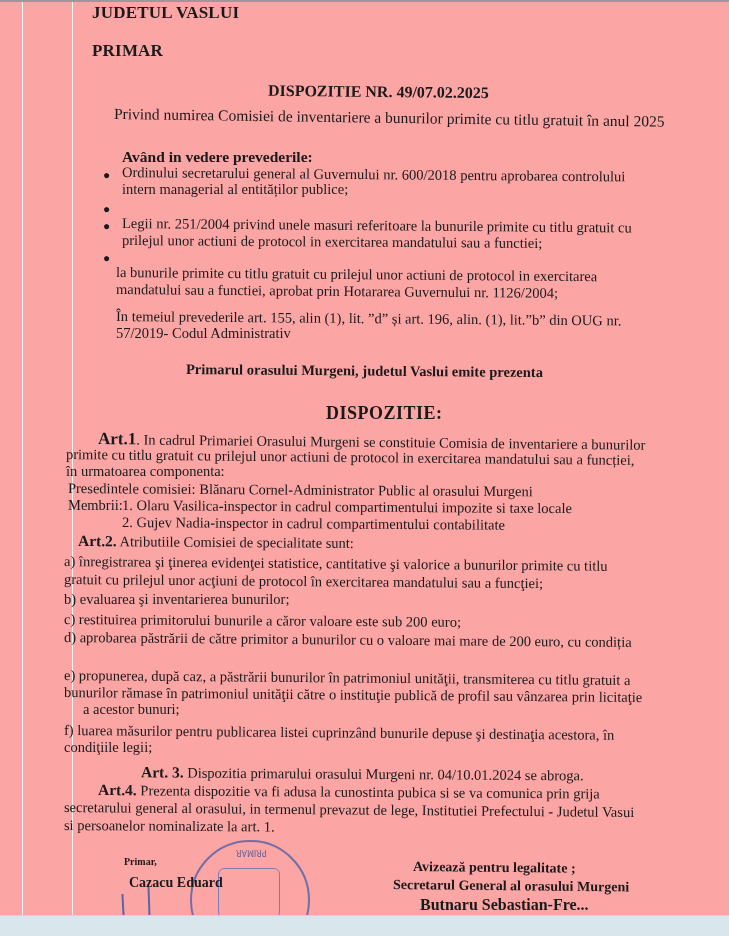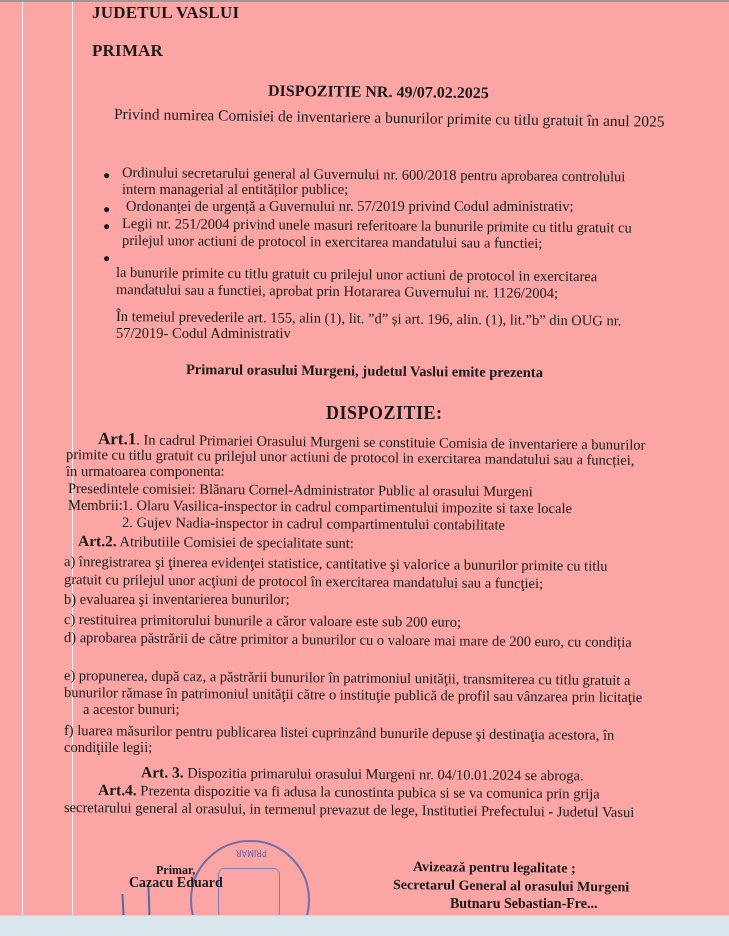--- a/index.html
+++ b/index.html
@@ -48,27 +48,27 @@
 <div class="page">
   <div class="faint-col1"></div>
   <div class="faint-col2"></div>
 
   <div class="t hdr" style="left:92px; top:2px;">JUDETUL VASLUI</div>
   <div class="t hdr" style="left:92px; top:40px;">PRIMAR</div>
 
   <div class="t title" style="left:268px; top:82px; transform: rotate(0.6deg);">DISPOZITIE NR. 49/07.02.2025</div>
   <div class="t sub" style="left:114px; top:104px; transform: rotate(0.8deg); transform-origin:left center;">Privind numirea Comisiei de inventariere a bunurilor primite cu titlu gratuit în anul 2025</div>
 
+  <div class="t b" style="left:122px; top:147px; font-size:15.5px;">Având in vedere prevederile:</div>
 
   <span class="bullet" style="left:103px; top:166px;">●</span>
   <div class="t" style="left:122px; top:163px; transform: rotate(0.5deg); transform-origin:left center;">Ordinului secretarului general al Guvernului nr. 600/2018 pentru aprobarea controlului</div>
   <div class="t" style="left:122px; top:180px;">intern managerial al entităților publice;</div>
 
   <span class="bullet" style="left:103px; top:200px;">●</span>
-  <div class="t" style="left:126px; top:197px;">Ordonanței de urgență a Guvernului nr. 57/2019 privind Codul administrativ;</div>
 
   <span class="bullet" style="left:103px; top:217px;">●</span>
   <div class="t" style="left:122px; top:214px; transform: rotate(0.5deg); transform-origin:left center;">Legii nr. 251/2004 privind unele masuri referitoare la bunurile primite cu titlu gratuit cu</div>
   <div class="t" style="left:122px; top:231px; transform: rotate(0.4deg); transform-origin:left center;">prilejul unor actiuni de protocol in exercitarea mandatului sau a functiei;</div>
 
   <span class="bullet" style="left:103px; top:249px;">●</span>
   <div class="t" style="left:116px; top:263px; transform: rotate(0.5deg); transform-origin:left center;">la bunurile primite cu titlu gratuit cu prilejul unor actiuni de protocol in exercitarea</div>
   <div class="t" style="left:116px; top:280px; transform: rotate(0.5deg); transform-origin:left center;">mandatului sau a functiei,     aprobat prin Hotararea Guvernului nr. 1126/2004;</div>
 
   <div class="t" style="left:116px; top:307px; transform: rotate(0.5deg); transform-origin:left center;">În temeiul  prevederile art. 155, alin (1), lit. ”d” și  art. 196, alin. (1), lit.”b” din OUG nr.</div>
@@ -94,29 +94,30 @@
   <div class="t" style="left:64px; top:666px; transform: rotate(0.5deg); transform-origin:left center;">e) propunerea, după caz, a păstrării bunurilor în patrimoniul unităţii, transmiterea cu titlu gratuit a</div>
   <div class="t" style="left:64px; top:683px; transform: rotate(0.5deg); transform-origin:left center;">bunurilor rămase în patrimoniul unităţii către o instituţie publică de profil sau vânzarea prin licitaţie</div>
   <div class="t" style="left:64px; top:700px;margin-left:19px;">a acestor bunuri;</div>
   <div class="t" style="left:64px; top:721px; transform: rotate(0.5deg); transform-origin:left center;">f) luarea măsurilor pentru publicarea listei cuprinzând bunurile depuse şi destinaţia acestora, în</div>
   <div class="t" style="left:64px; top:738px;">condiţiile legii;</div>
 
   <div class="t" style="left:98px; top:762px; transform: rotate(0.4deg); transform-origin:left center;"><span class="b" style="font-size:15.5px;margin-left:43px;">Art. 3.</span><span> Dispozitia primarului orasului Murgeni nr. 04/10.01.2024 se abroga.</span></div>
 
   <div class="t" style="left:98px; top:780px; transform: rotate(0.4deg); transform-origin:left center;"><span class="b" style="font-size:15.5px;">Art.4.</span><span> Prezenta dispozitie va fi adusa la cunostinta pubica si se va comunica prin grija</span></div>
   <div class="t" style="left:64px; top:798px; transform: rotate(0.5deg); transform-origin:left center;">secretarului general al orasului, in termenul prevazut de lege, Institutiei Prefectului - Judetul Vasui</div>
+  <div class="t" style="left:64px; top:816px; transform: rotate(0.4deg); transform-origin:left center;">si persoanelor nominalizate la art. 1.</div>
 
   <div class="stamp">
     <div class="stamp-inner"></div>
     <div class="stamp-text" style="left:44px; top:6px; transform: rotate(180deg);">PRIMAR</div>
   </div>
   <div class="sigline" style="left:122px; top:892px; height:22px; transform: rotate(-3deg);"></div>
   <div class="sigline" style="left:148px; top:885px; height:29px; transform: rotate(-2deg);"></div>
 
-  <div class="t b" style="left:156px; top:855px; font-size:12px;margin-top:7px;">Primar,</div>
+  <div class="t b" style="left:124px; top:855px; font-size:10px;">Primar,</div>
   <div class="t b" style="left:129px; top:874px; font-size:14px;">Cazacu Eduard</div>
 
   <div class="t b" style="left:413px; top:858px; font-size:14px; transform: rotate(0.6deg); transform-origin:left center;">Avizează pentru legalitate ;</div>
   <div class="t b" style="left:393px; top:876px; font-size:14px; transform: rotate(0.6deg); transform-origin:left center;">Secretarul General al orasului Murgeni</div>
-  <div class="t b" style="left:420px; top:895px; font-size:14px;margin-left:30px;">Butnaru Sebastian-Fre...</div>
+  <div class="t b" style="left:420px; top:895px; font-size:16px;">Butnaru Sebastian-Fre...</div>
 </div>
 
 <div class="bottombar"></div>
 
 </body></html>

